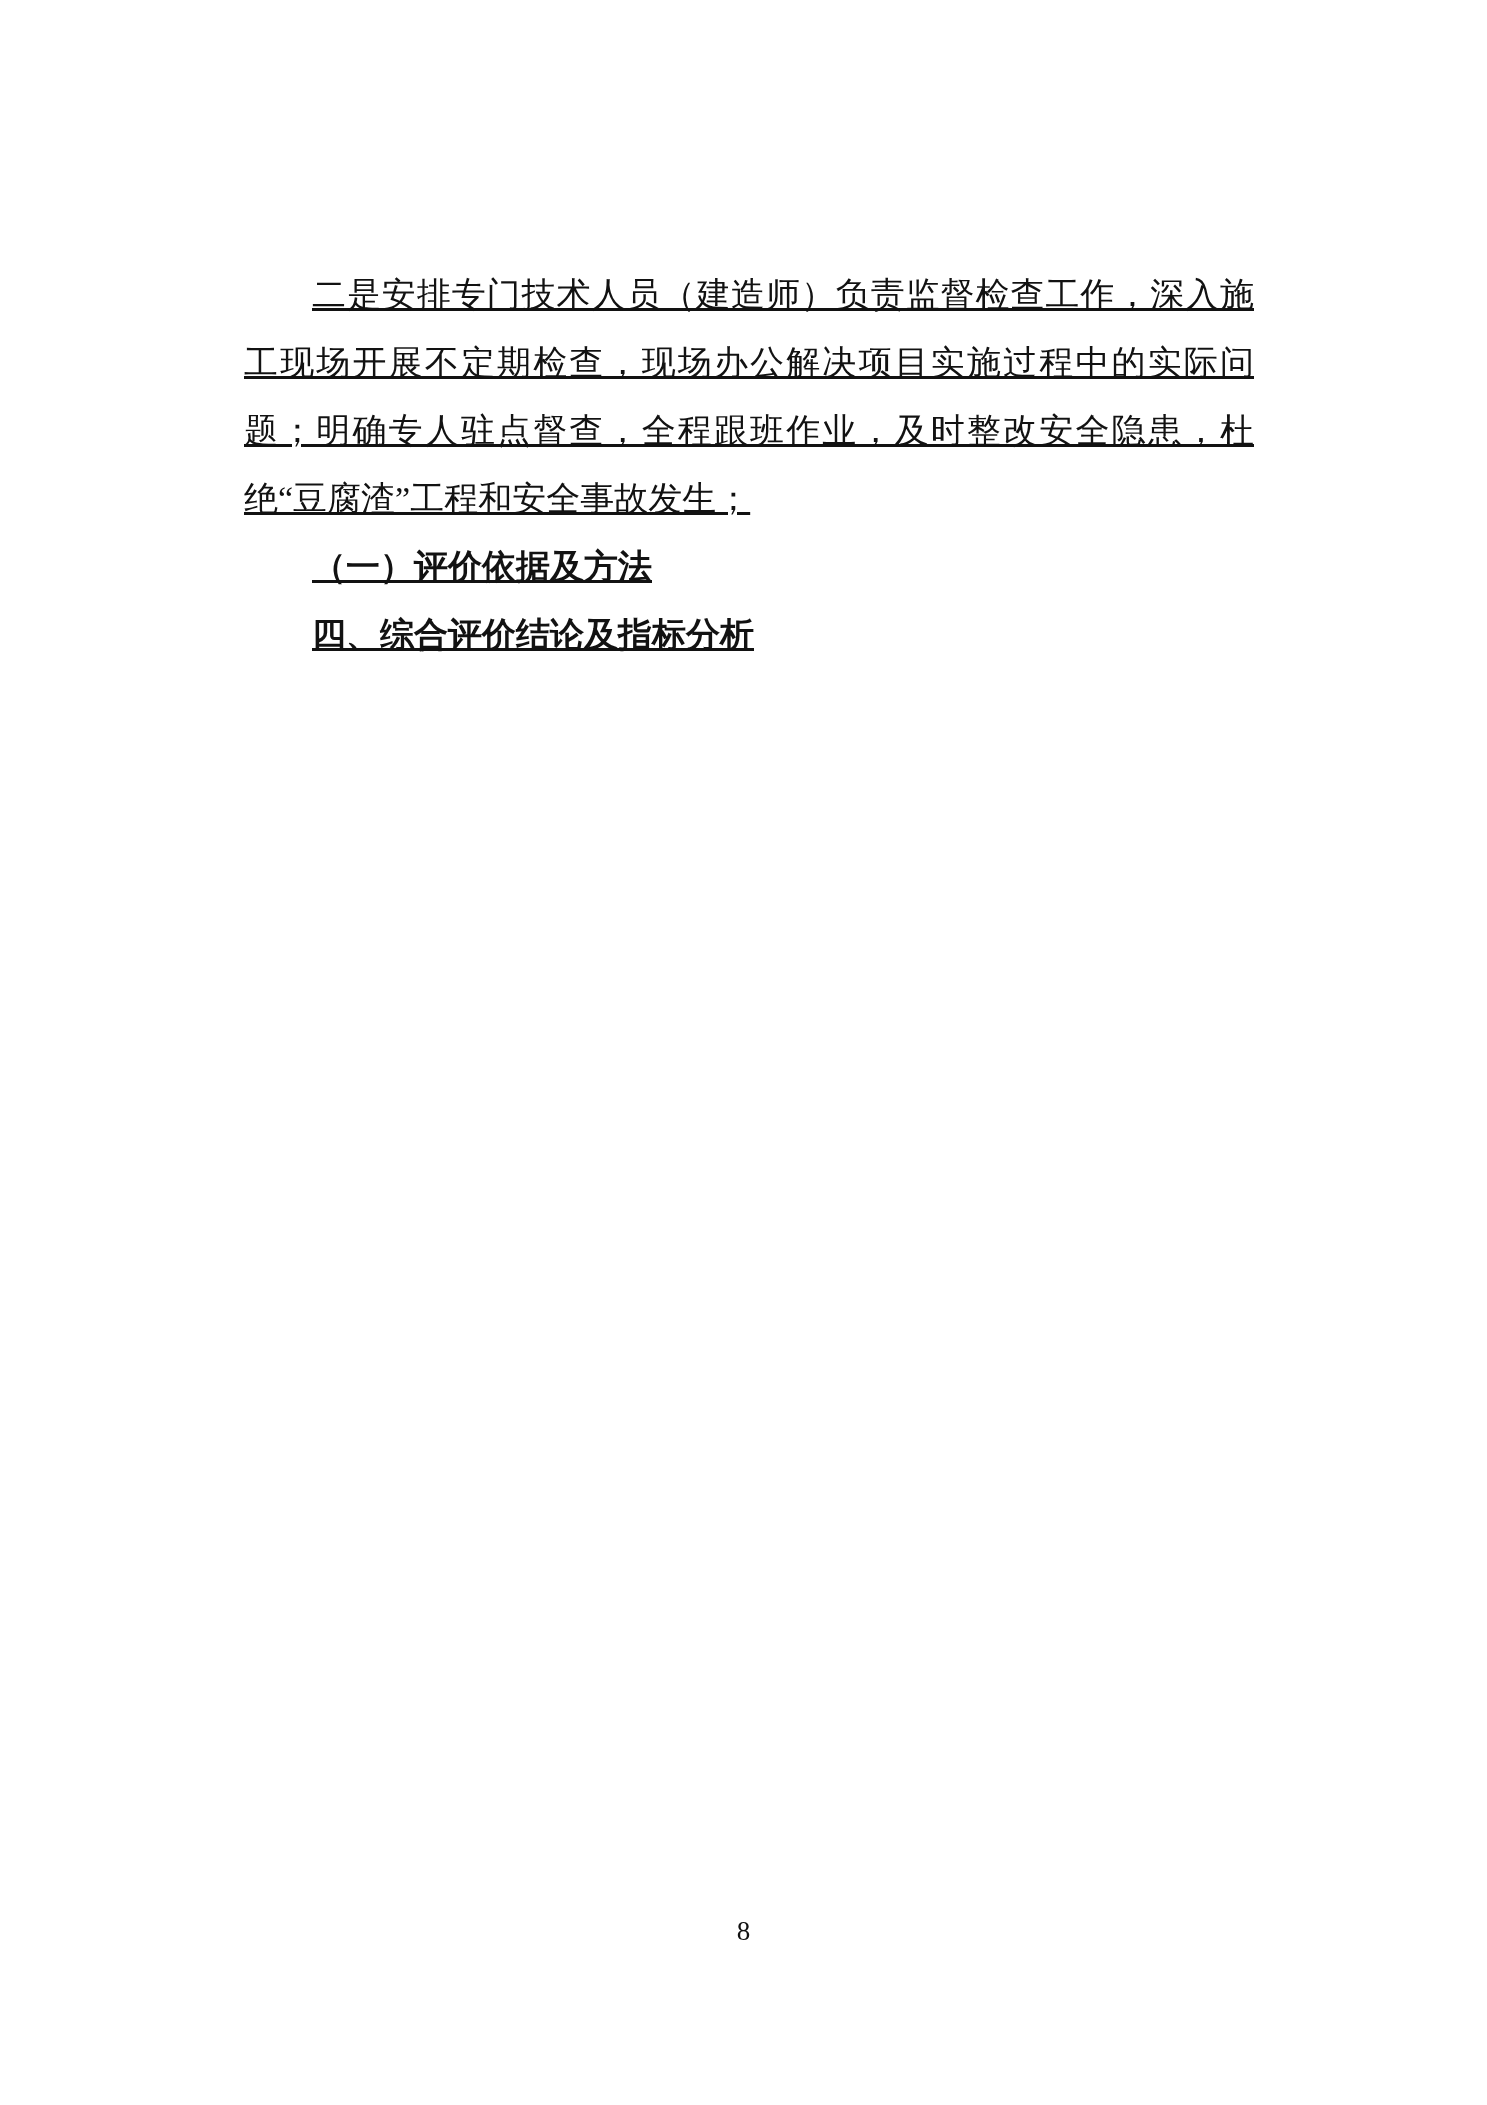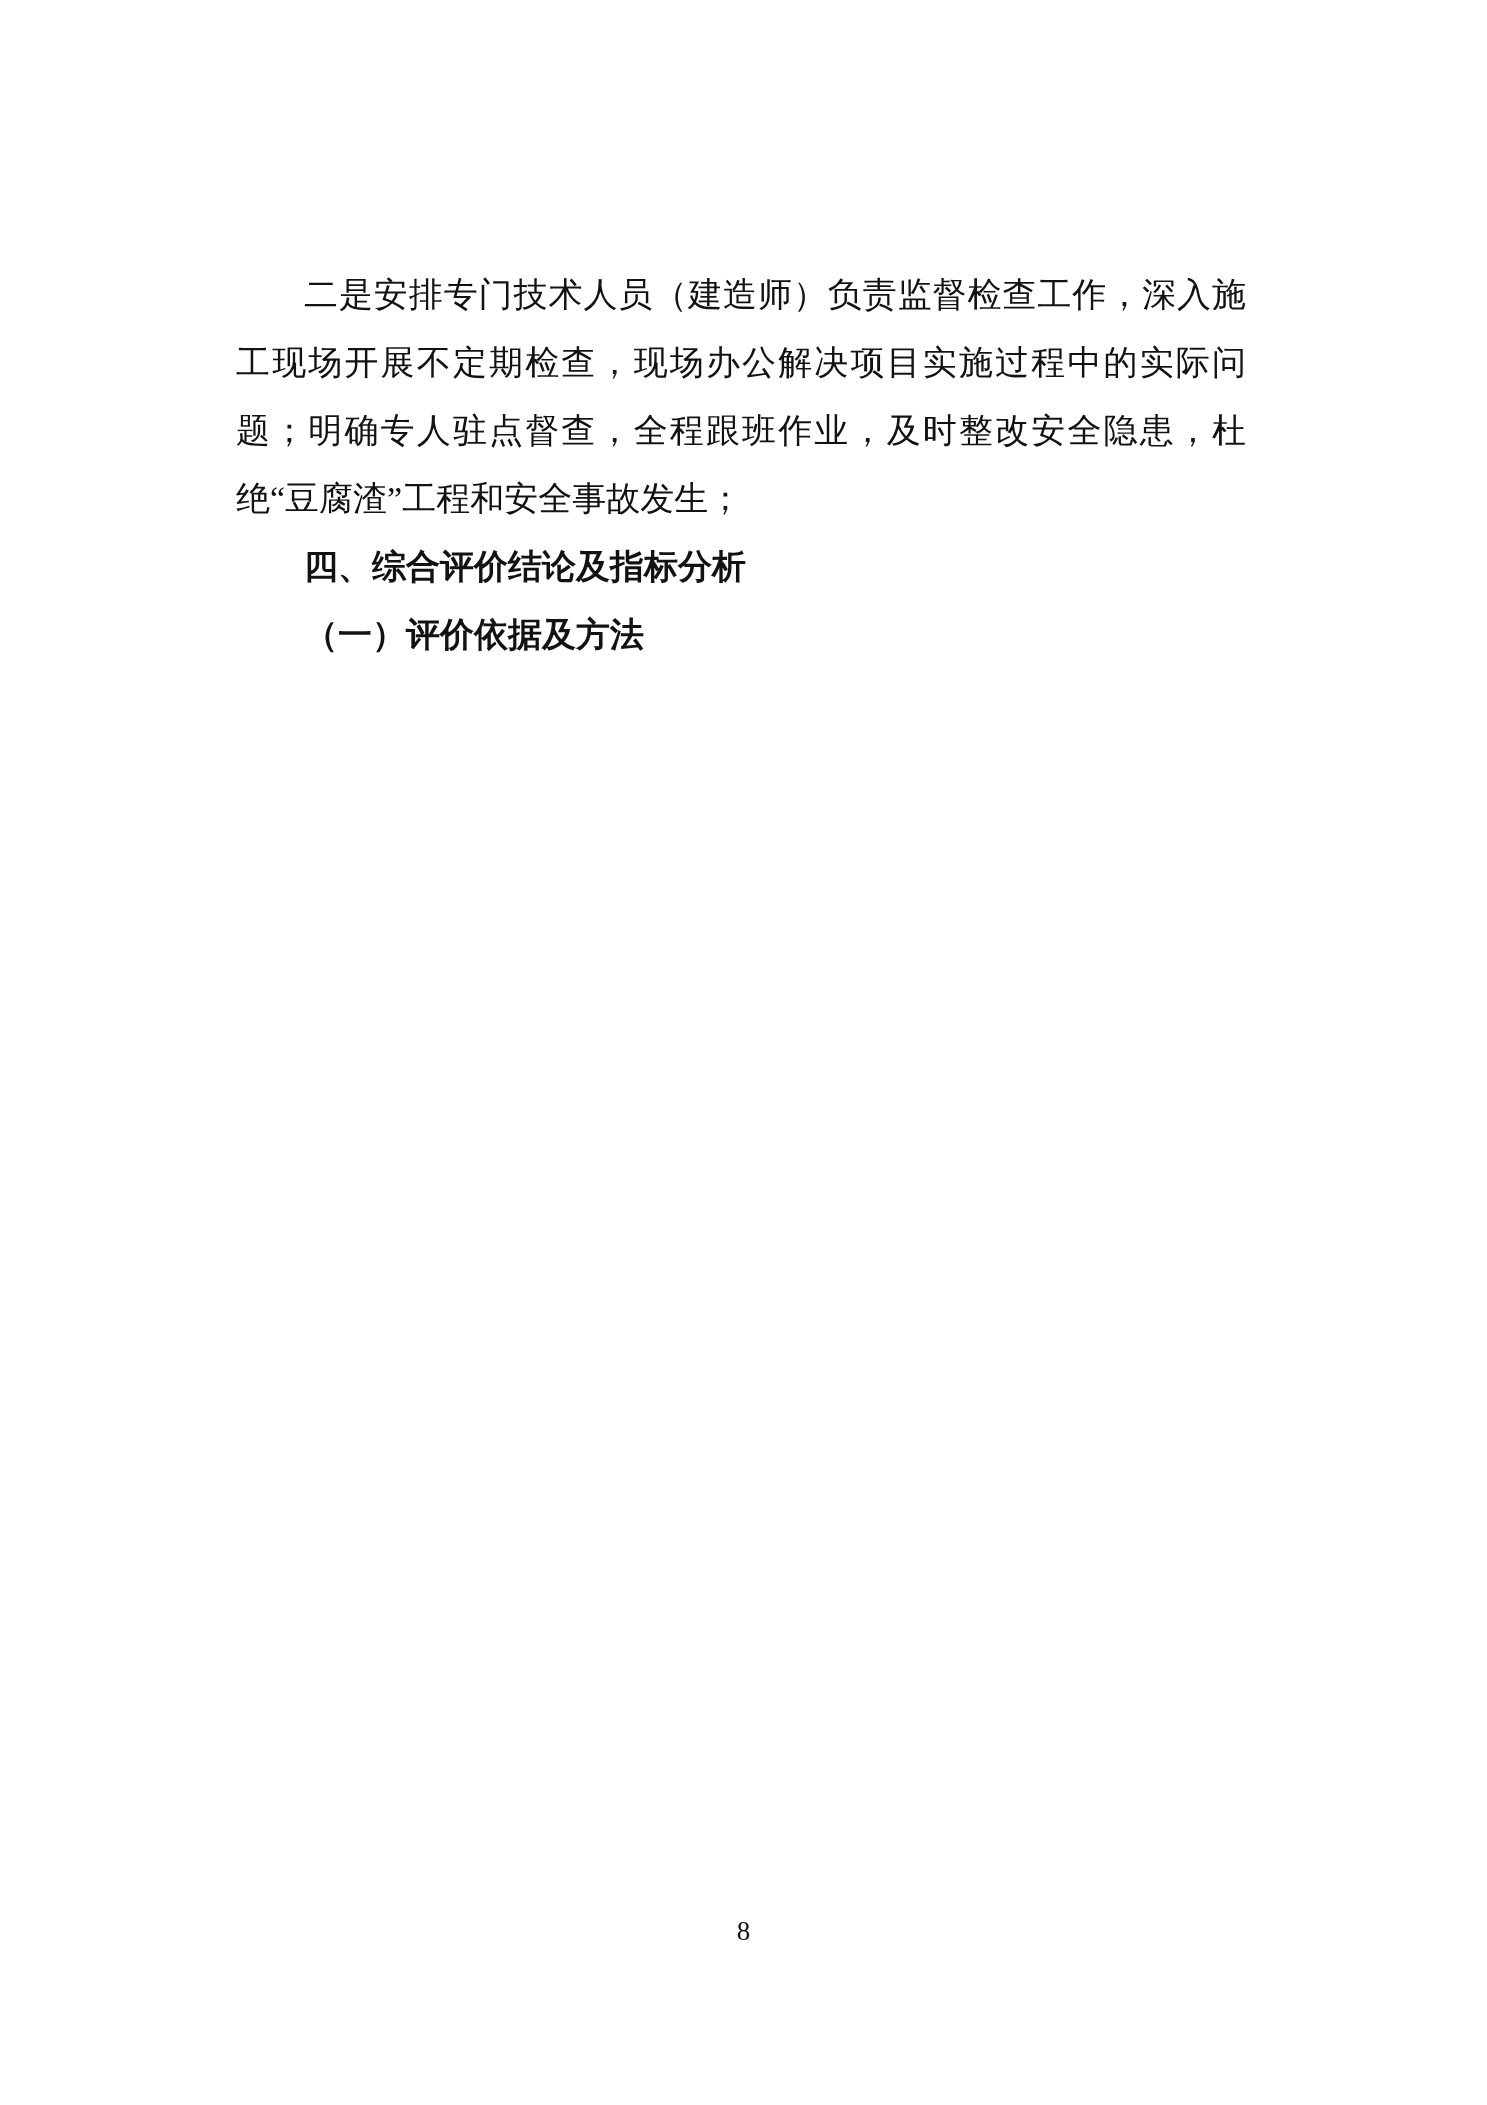--- a/index.html
+++ b/index.html
@@ -15,23 +15,24 @@
     font-family: "Liberation Serif", "DejaVu Serif", serif;
     color: #121212;
   }
   .page {
     position: absolute;
     inset: 0;
     background: #ffffff;
   }
   .content {
     position: absolute;
-    left: 236px;
+    left: 244px;
     top: 261px;
     width: 1010px;
+    text-decoration: underline;
   }
   .para {
     margin: 0;
     font-size: 34px;
     line-height: 68px;
     text-align: justify;
     text-indent: 68px;
     word-break: break-all;
   }
   .lead {
@@ -52,22 +53,22 @@
 <body>
 
 <div class="page">
   <div class="content">
 
     <p class="para"><span class="lead"></span><span>二是安排专门技术人员（建造师）负责监督检查工作，深入施工现场开展不定期检查，现场办公解决项目实施过程中的实际问题；明确专人驻点督查，全程跟班作业，及时整改安全隐患，杜绝“豆腐渣”工程和安全事故发生；</span></p>
 
 
 
 
+    <p class="para"><span class="lead">（一）评价依据及方法</span><span></span></p>
+
     <p class="para"><span class="lead">四、综合评价结论及指标分析</span><span></span></p>
-
-    <p class="para"><span class="lead">（一）评价依据及方法</span><span></span></p>
 
 
 
   </div>
 
   <div class="footer">8</div>
 </div>
 
 </body></html>

